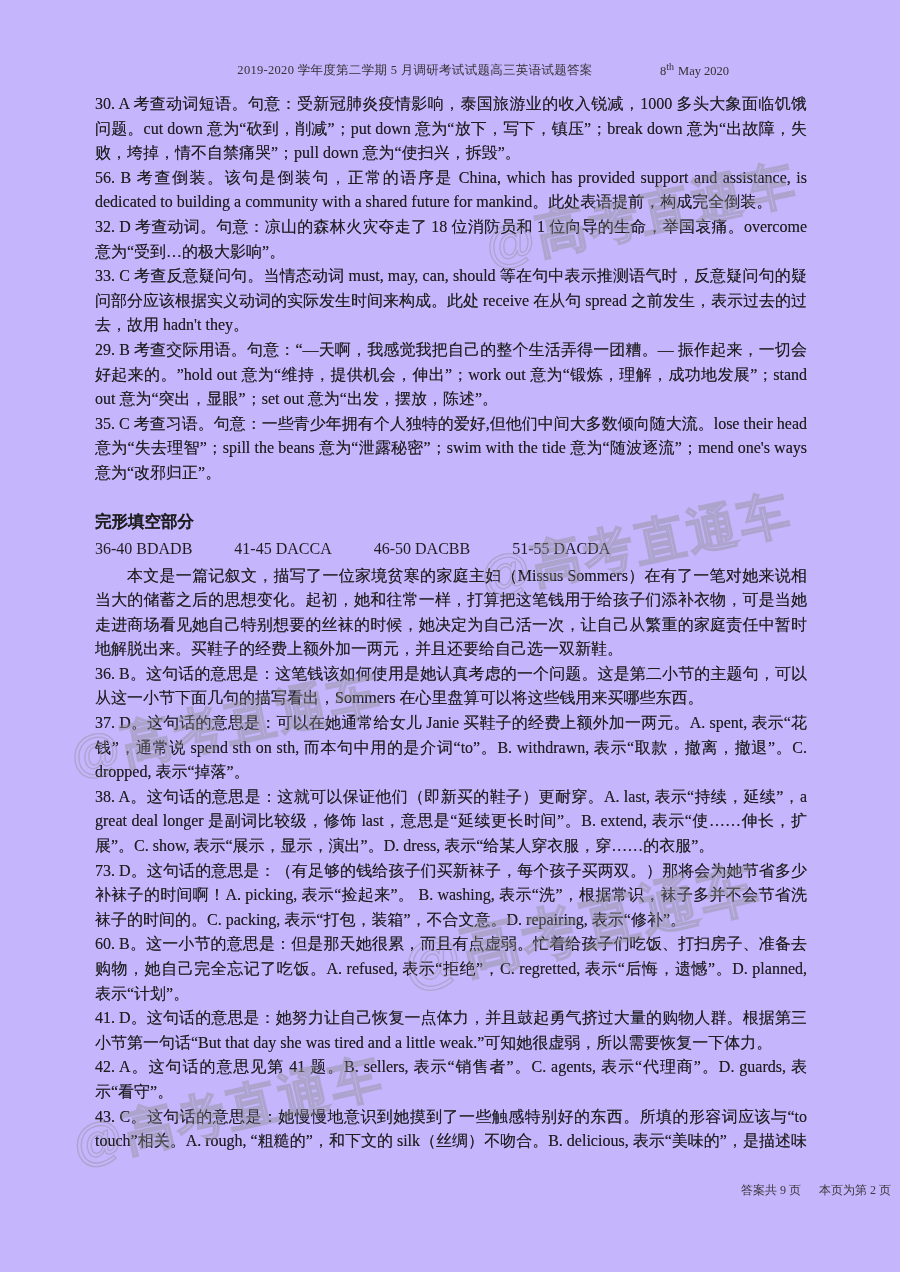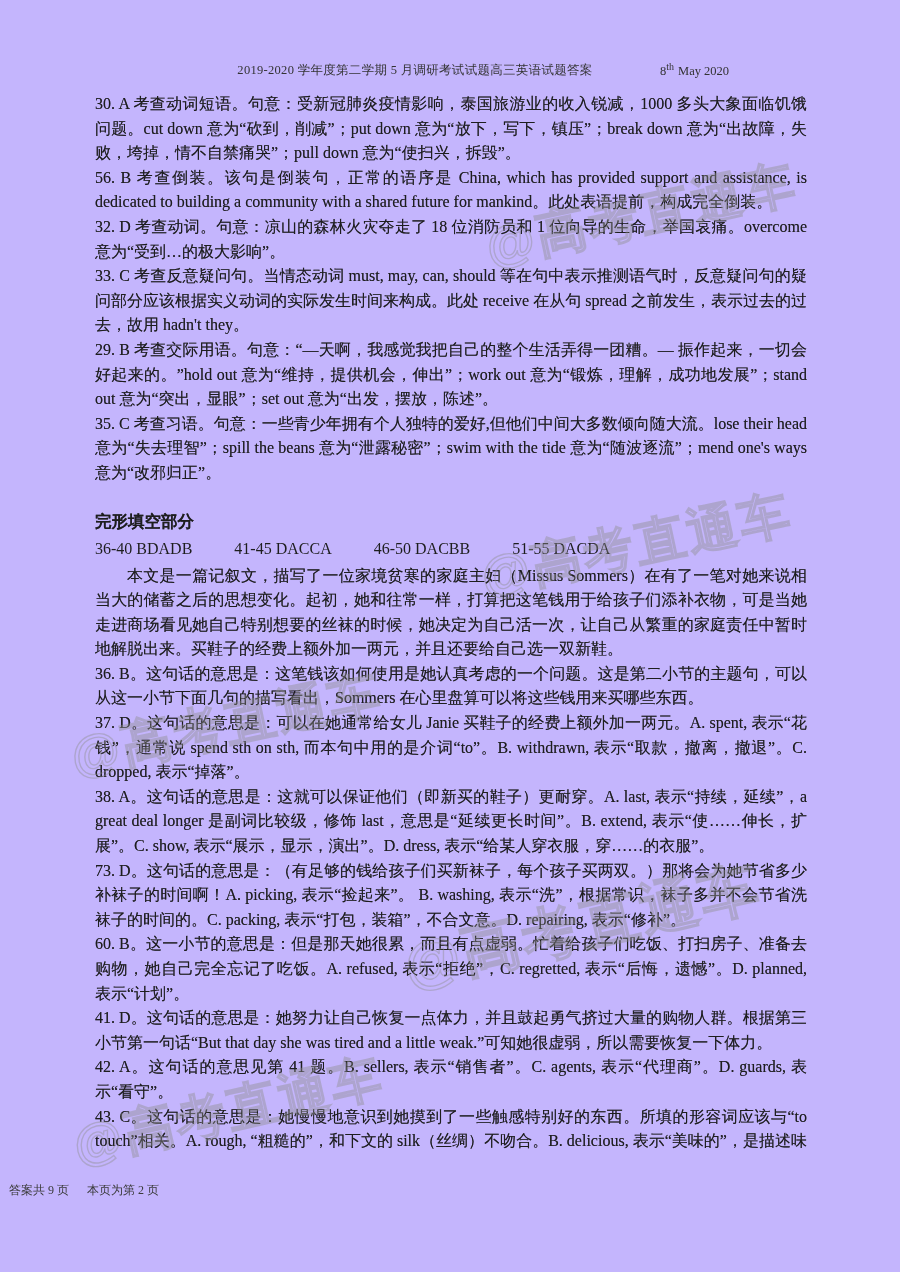--- a/index.html
+++ b/index.html
@@ -28,21 +28,21 @@
   }
   .section-heading{
     margin:23px 0 2px 0;font-size:16.5px;font-weight:bold;line-height:25px;
     text-shadow:0 0 .4px rgba(0,0,0,.6);
   }
   .answers-line{margin:0 0 2px 0;font-size:16px;line-height:26px;}
   .answers-line span{margin-right:42px;}
   .answers-line span:last-child{margin-right:0;}
   .intro{text-indent:2em;}
   .footer{
-    position:absolute;top:1182px;left:0;width:900px;text-align:left;
+    position:absolute;top:1182px;left:0;width:900px;text-align:right;
     font-size:12px;color:#3a3a3a;
   }
   .footer span{margin:0 9px;}
   .wm{
     position:absolute;white-space:nowrap;pointer-events:none;
     font-family:"Liberation Sans","DejaVu Sans",sans-serif;
     font-weight:700;color:transparent;
     -webkit-text-stroke:1.4px #8f8f8f;
     opacity:.42;letter-spacing:3px;z-index:5;
   }

